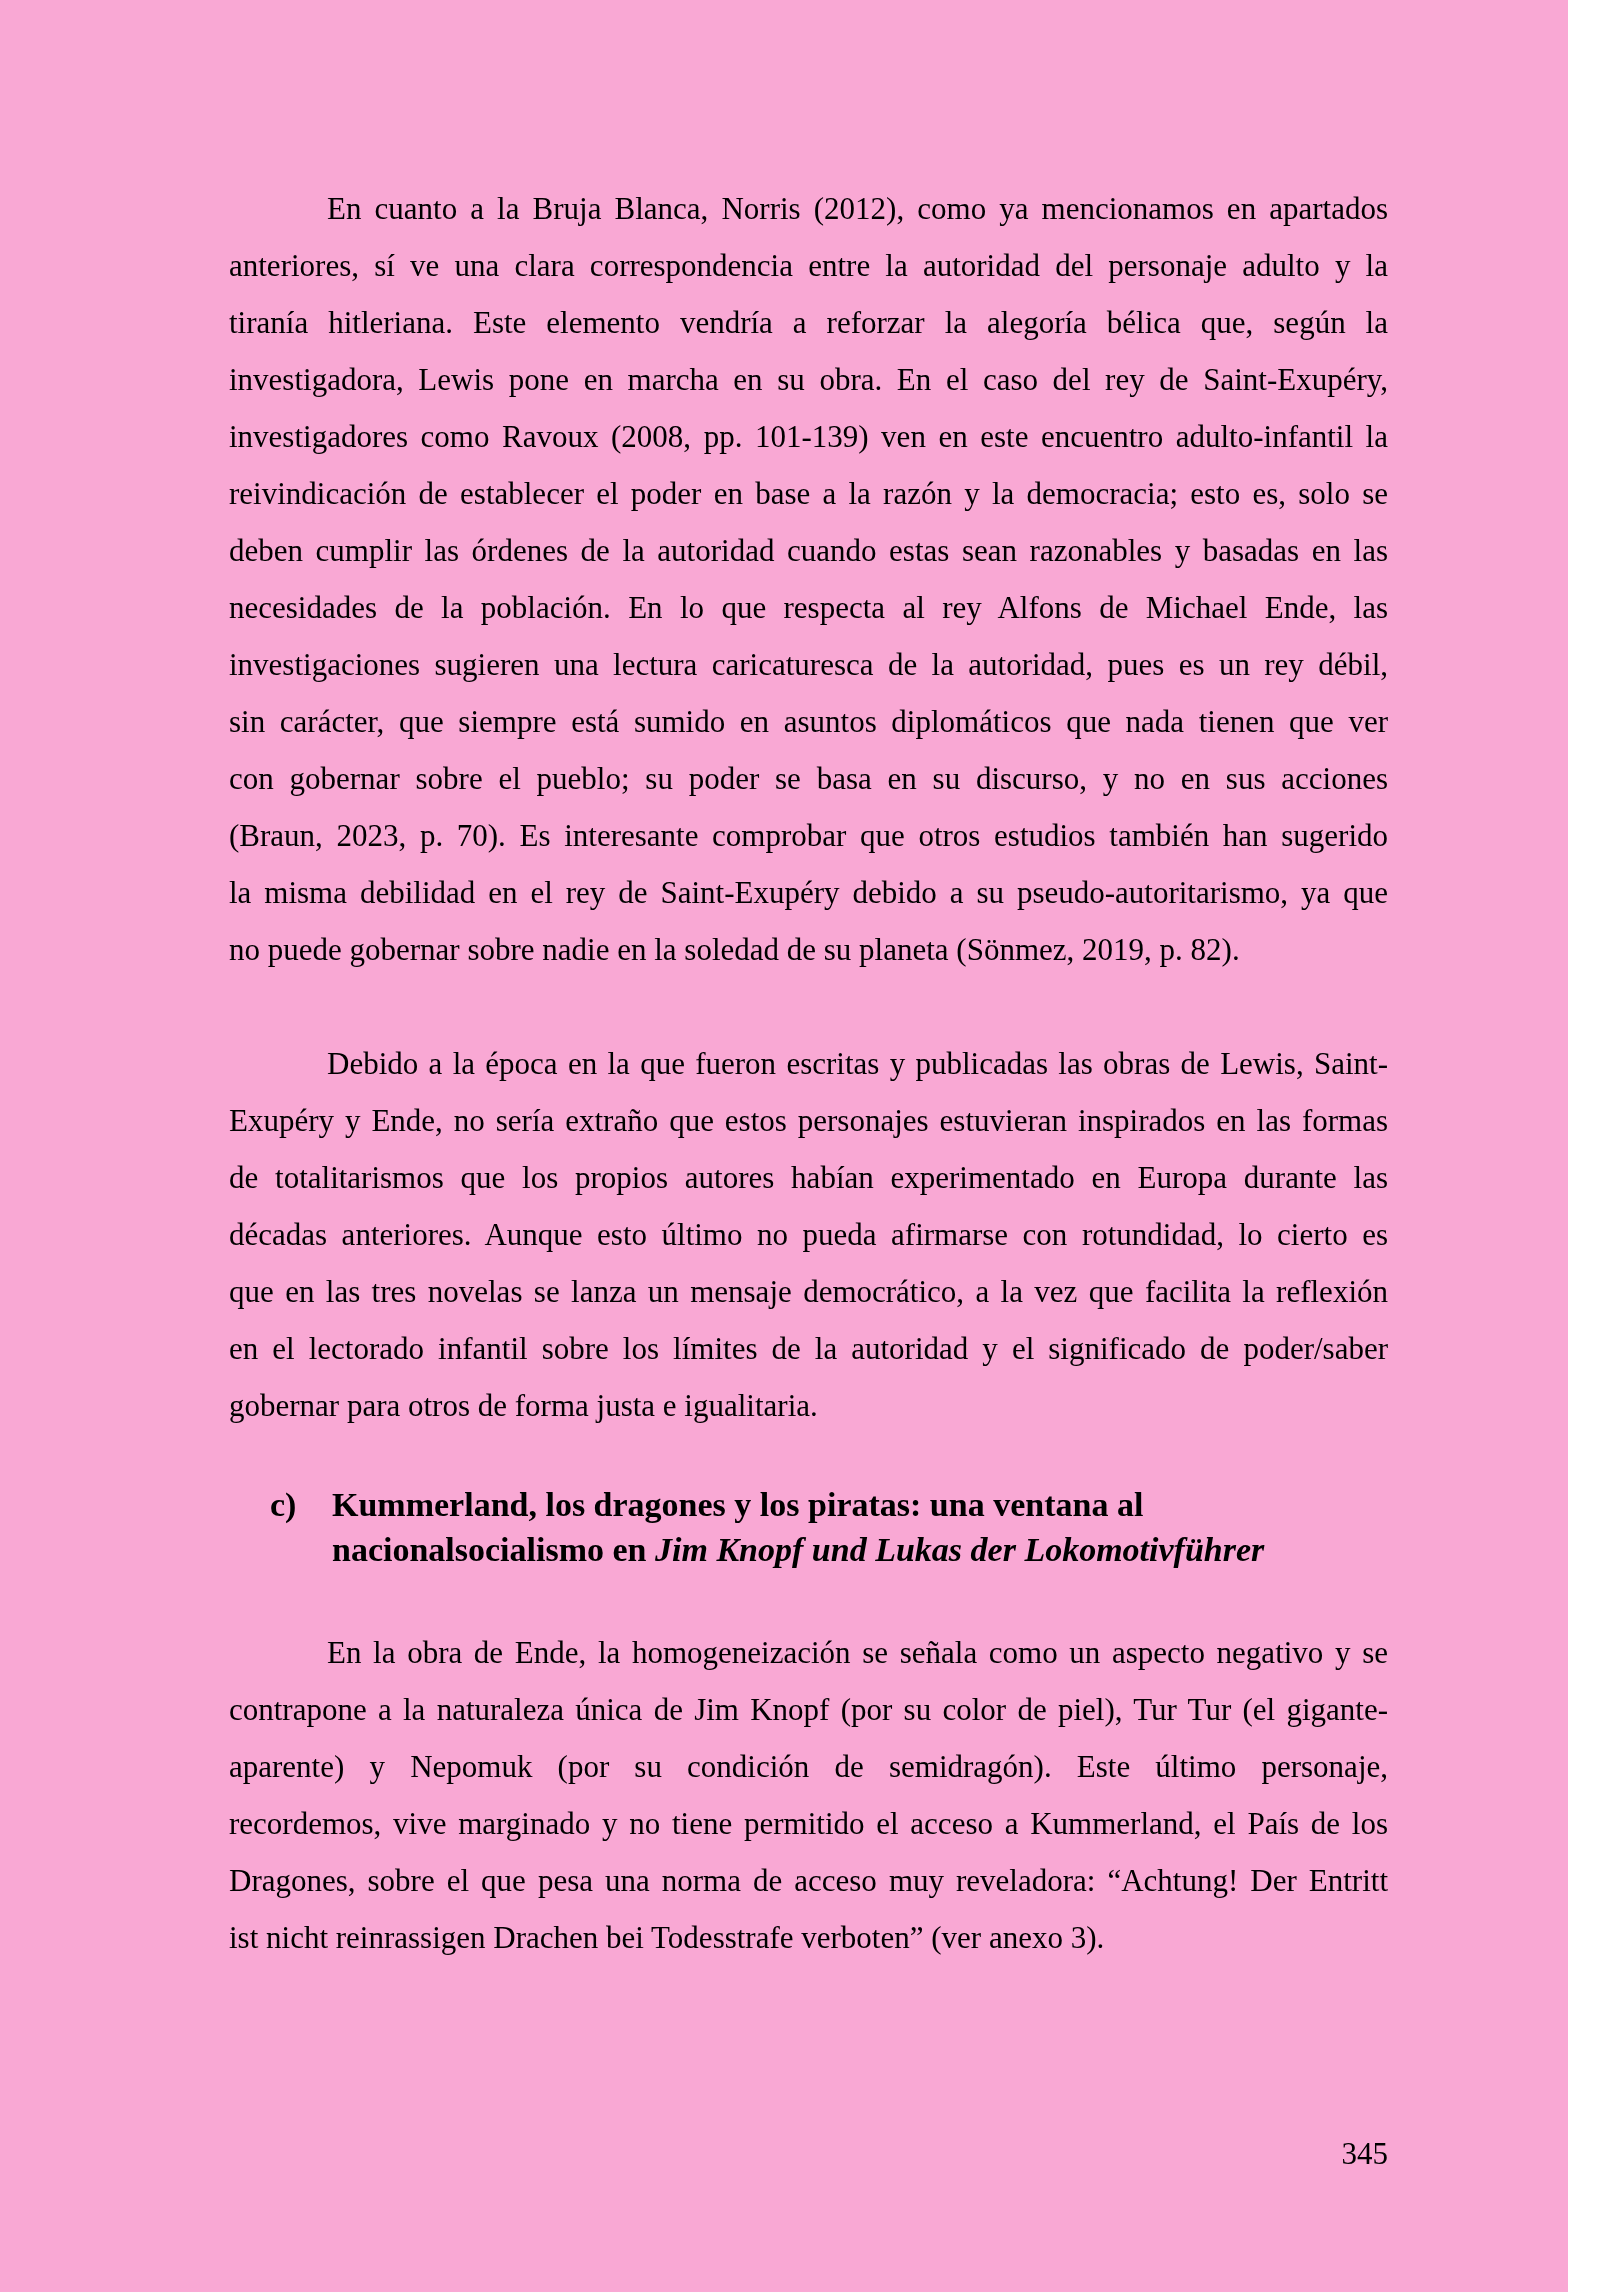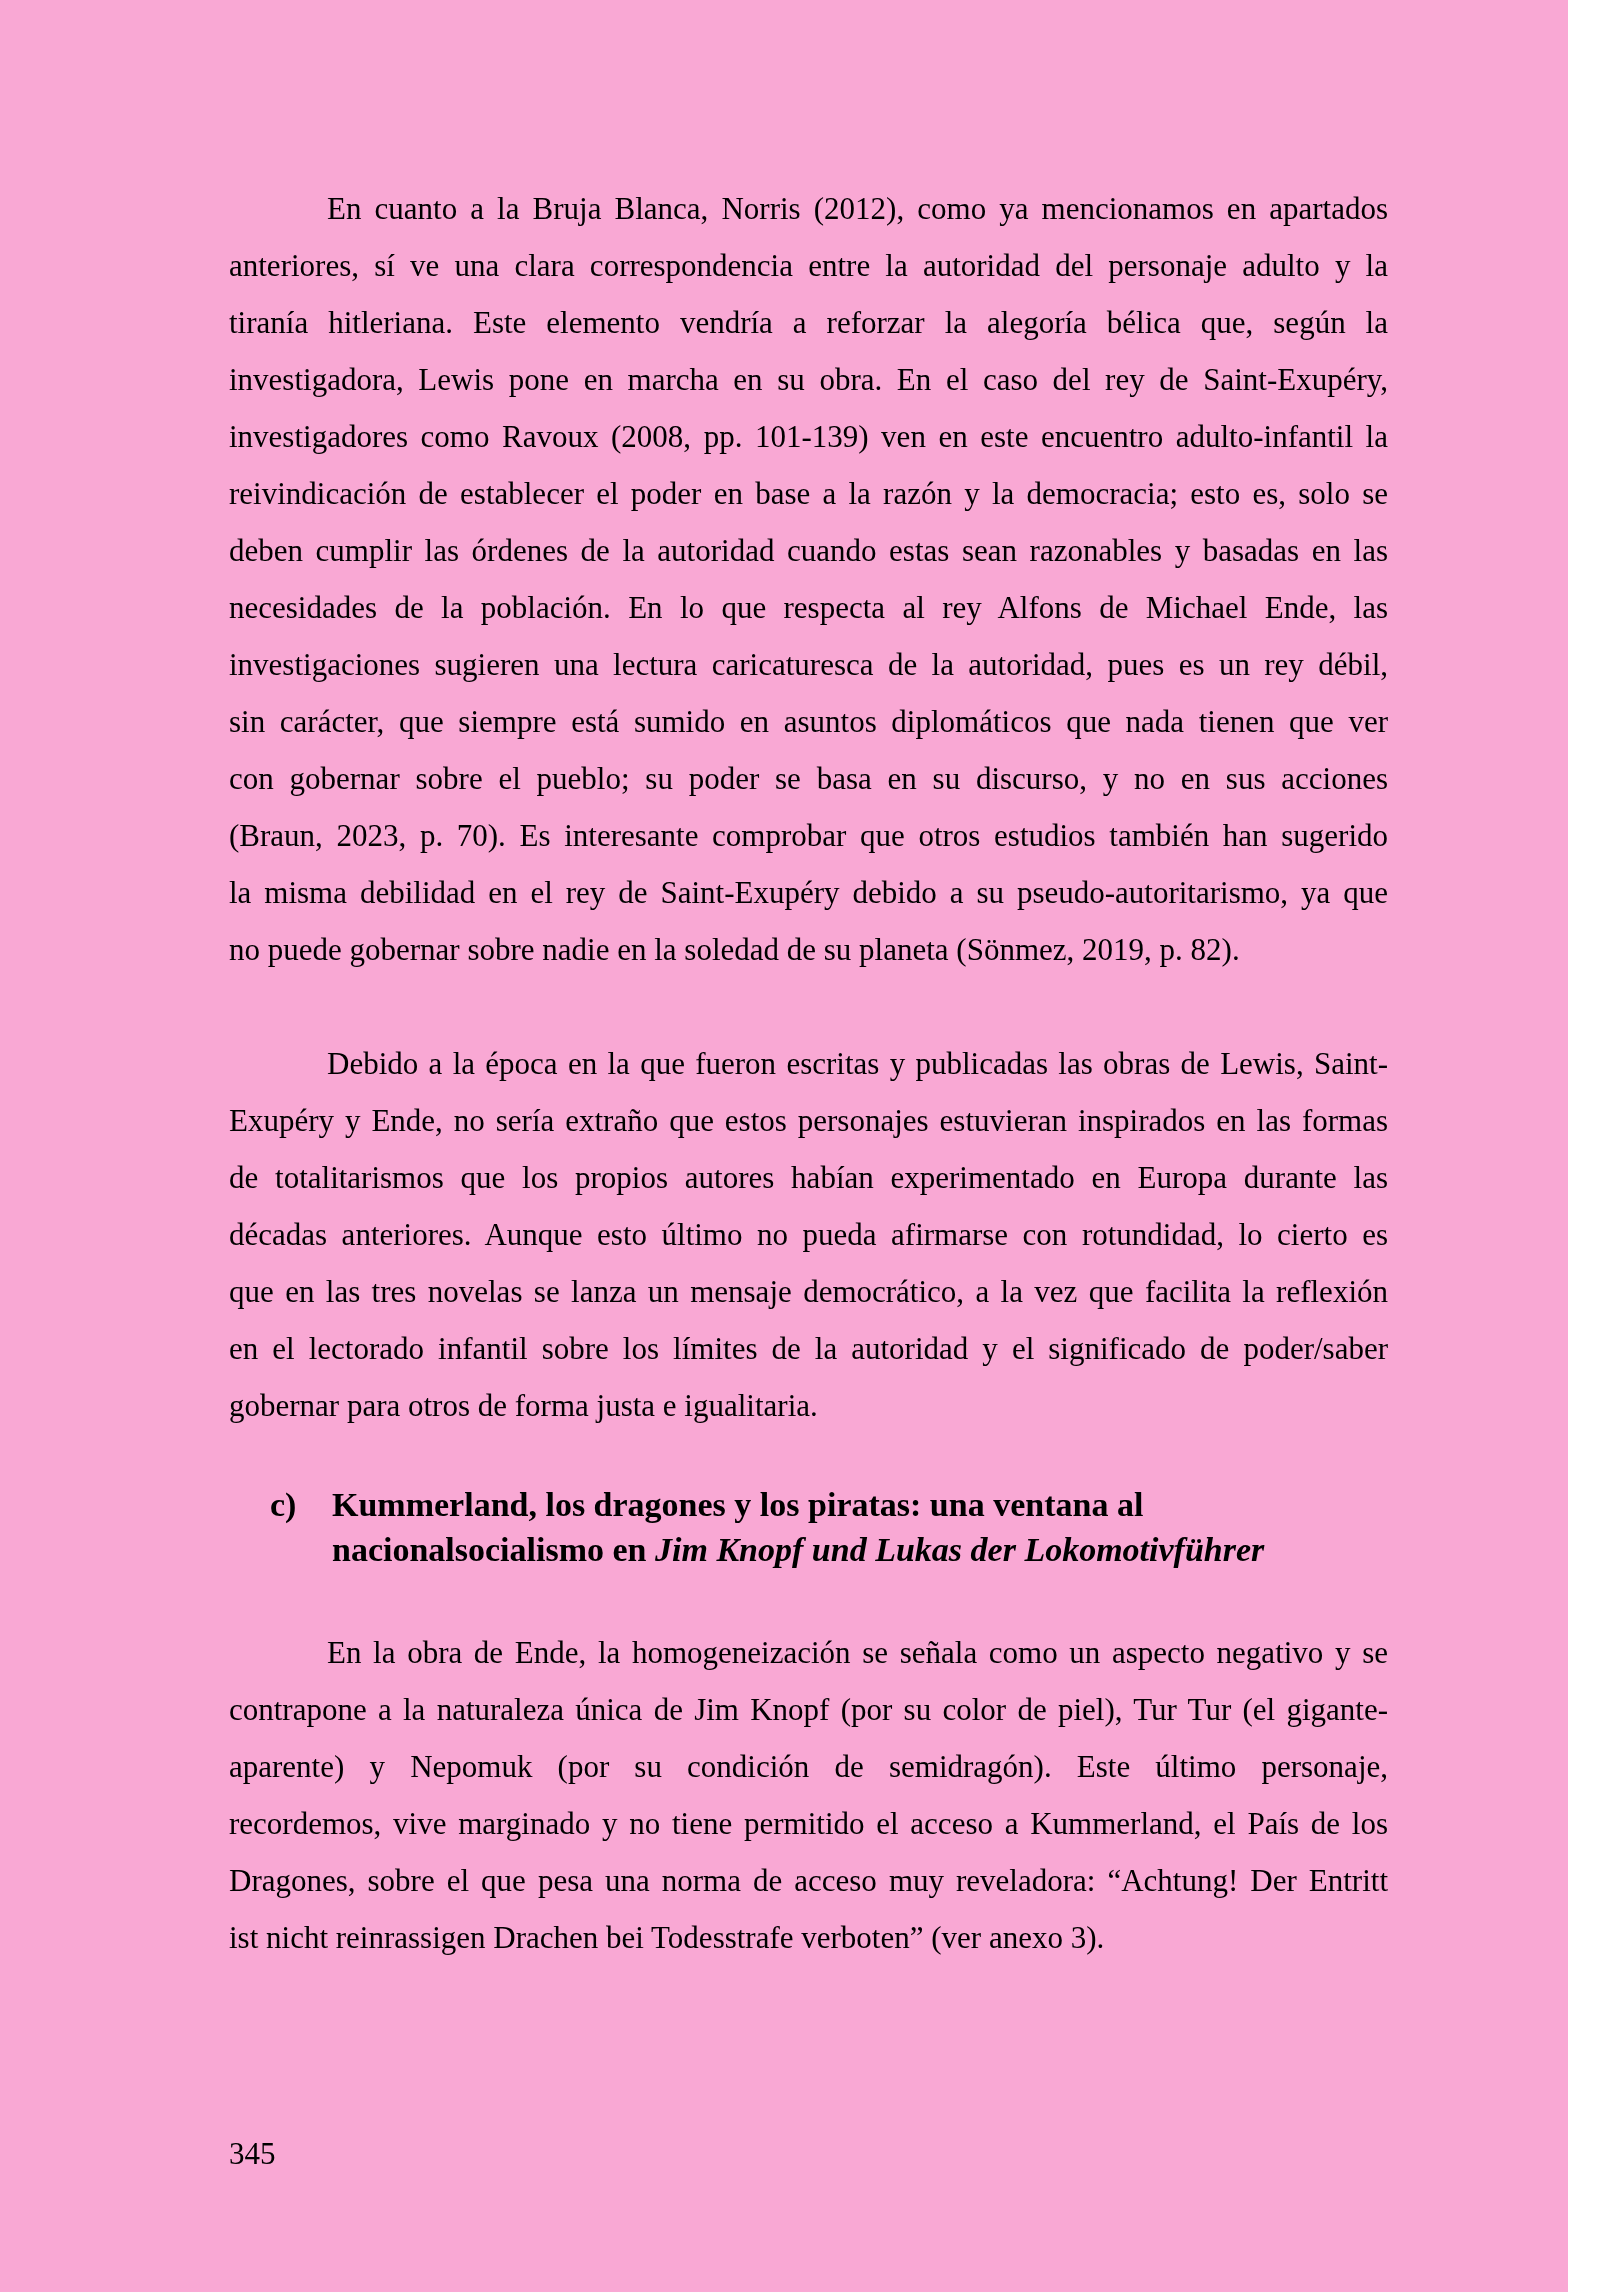--- a/index.html
+++ b/index.html
@@ -62,21 +62,21 @@
   .heading .book-title {
     font-style: italic;
   }
   .para.after-heading {
     margin-top: 52px;
   }
   .page-number {
     margin-top: 168px;
     font-size: 31px;
     line-height: 39px;
-    text-align: left;
+    text-align: right;
   }
 </style>
 </head>
 <body>
 
 <div class="page">
   <div class="content">
 
     <div class="para">
         <div class="line indent">En cuanto a la Bruja Blanca, Norris (2012), como ya mencionamos en apartados</div>

